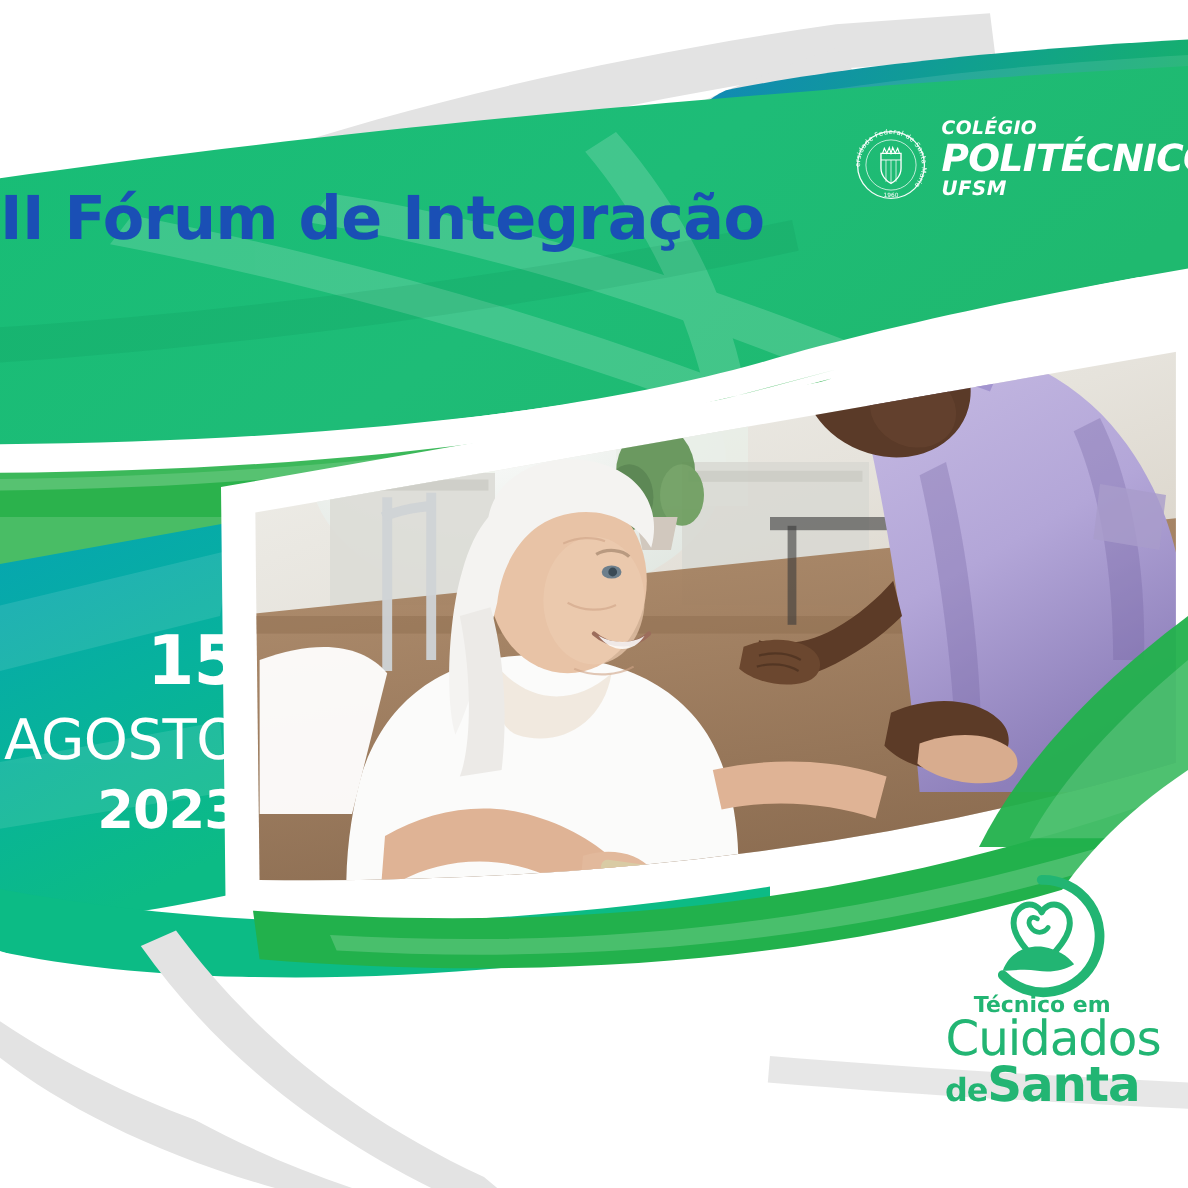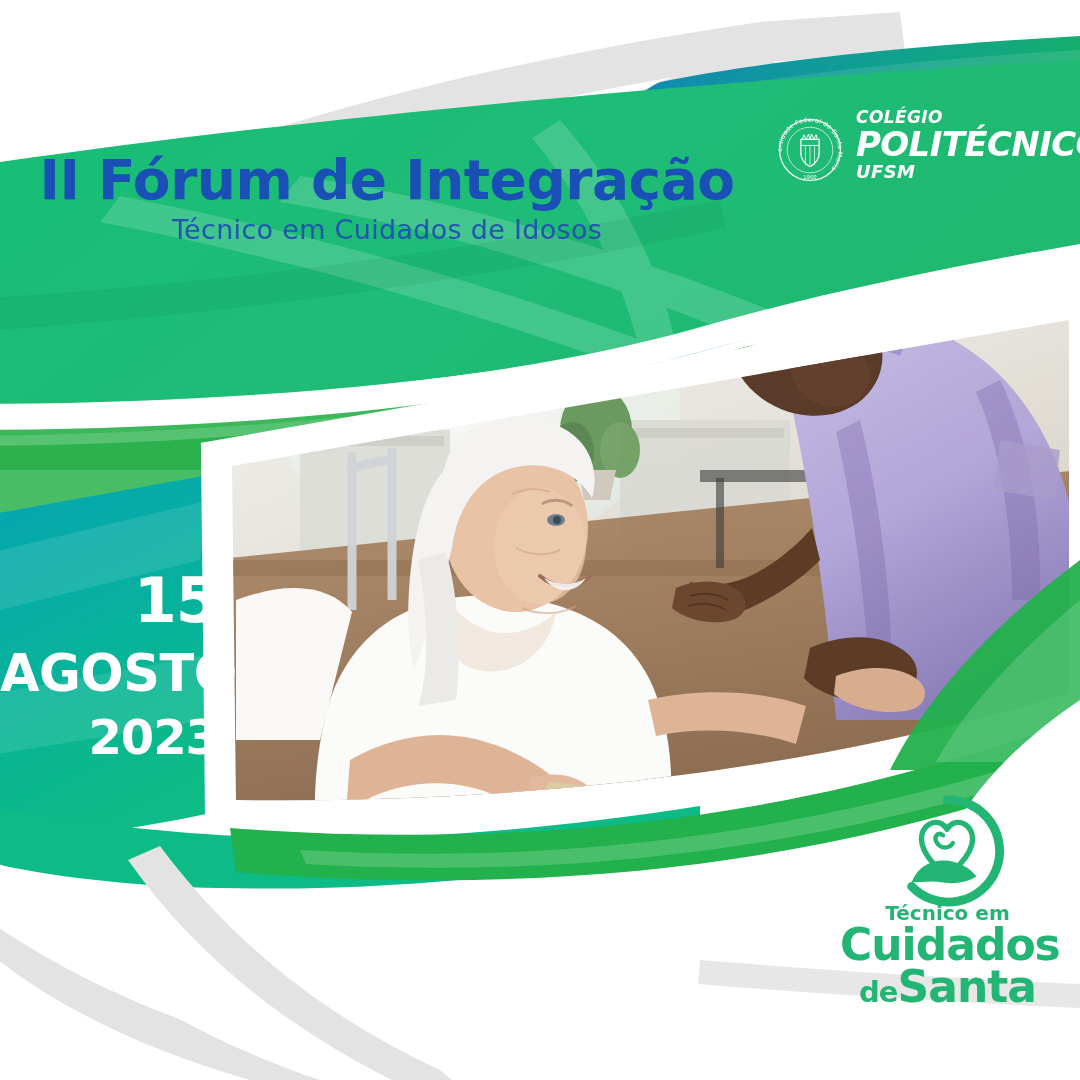--- a/index.html
+++ b/index.html
@@ -1,57 +1,57 @@
 <!DOCTYPE html>
 <html><head>
 <meta charset="utf-8">
 <style>
   html,body{margin:0;padding:0;background:#fff;}
   body{width:1080px;height:1080px;overflow:hidden;font-family:"Liberation Sans",sans-serif;}
   #poster{position:relative;width:1080px;height:1080px;background:#ffffff;overflow:hidden;}
   #artboard{position:absolute;inset:0;width:1080px;height:1080px;}
 
   
-  #title-wrap{position:absolute;left:0;top:148px;width:750px;text-align:center;margin-left:12px;}
+  #title-wrap{position:absolute;left:0;top:166px;width:750px;text-align:left;}
   #title-line1,#title-line2{
     display:block;color:#1a4fb5;font-weight:700;font-size:55px;
     letter-spacing:-0.5px;line-height:64px;
     font-family:"DejaVu Sans","Liberation Sans",sans-serif;
   }
   #title-sub{
     display:block;color:#2255b0;font-weight:400;font-size:27px;
     line-height:34px;margin-top:1px;letter-spacing:0.3px;
     font-family:"DejaVu Sans","Liberation Sans",sans-serif;
   }
 
   
   #date-wrap{position:absolute;left:0;top:556px;width:218px;text-align:right;}
   #date-day{display:block;color:#fff;font-weight:700;font-size:62px;line-height:90px;
     letter-spacing:-1px;font-family:"DejaVu Sans","Liberation Sans",sans-serif;}
-  #date-month{display:block;color:#fff;font-weight:700;font-size:51px;line-height:56px;
+  #date-month{display:block;color:#fff;font-weight:400;font-size:51px;line-height:56px;
     letter-spacing:-0.5px;font-family:"DejaVu Sans","Liberation Sans",sans-serif;}
   #date-year{display:block;color:#fff;font-weight:700;font-size:48px;line-height:70px;
     letter-spacing:-1px;font-family:"DejaVu Sans","Liberation Sans",sans-serif;}
 
   
   #inst-logo{position:absolute;left:772px;top:110px;width:270px;height:80px;}
   #crest{position:absolute;left:0;top:2px;width:76px;height:76px;}
   #inst-text{position:absolute;left:84px;top:-2px;color:#ffffff;
     font-family:"DejaVu Sans","Liberation Sans",sans-serif;font-style:italic;}
   #inst-l1{display:block;font-size:17px;font-weight:700;line-height:19px;letter-spacing:0.4px;}
   #inst-l2{display:block;font-size:34px;font-weight:700;line-height:35px;letter-spacing:-0.6px;}
   #inst-l3{display:block;font-size:18px;font-weight:700;line-height:20px;letter-spacing:0.4px;}
 
   
   #course-logo{position:absolute;left:840px;top:792px;width:215px;height:200px;}
   #course-mark{position:absolute;left:48px;top:0;width:118px;height:118px;}
   #course-text{position:absolute;left:0;top:110px;width:215px;text-align:center;
     font-family:"DejaVu Sans","Liberation Sans",sans-serif;}
   #course-l1{display:block;color:#22b573;font-size:20px;font-weight:700;line-height:22px;}
-  #course-l2{display:block;color:#22b573;font-size:44px;font-weight:700;line-height:42px;letter-spacing:-1px;}
+  #course-l2{display:block;color:#22b573;font-size:44px;font-weight:400;line-height:42px;letter-spacing:-1px;text-align:right;}
   #course-l3{display:block;color:#22b573;font-size:44px;font-weight:700;line-height:42px;letter-spacing:-1px;}
   #course-l3 .small{font-size:29px;}
 </style>
 </head>
 <body>
 
 <div id="poster">
 
   <svg id="artboard" viewBox="0 0 1080 1080">
     <defs>
@@ -262,21 +262,20 @@
       <path d="M -40,850 C 120,912 360,956 700,978 L 1080,992 L 1080,1080 L -40,1080 Z" fill="#ffffff"></path>
       <path d="M -40,900 C 60,976 180,1030 330,1062 L 340,1080 L 250,1080 C 110,1040 10,980 -46,920 Z" fill="#e3e3e3"></path>
       <path d="M 30,880 C 120,966 230,1028 370,1070 L 380,1080 L 320,1080 C 190,1036 90,972 10,896 Z" fill="#ffffff"></path>
       <path d="M 160,846 C 230,940 320,1014 440,1070 L 452,1080 L 392,1080 C 276,1022 190,948 128,860 Z" fill="#e3e3e3"></path>
       <path d="M 700,960 C 820,970 950,978 1080,984 L 1080,1008 C 948,1002 818,994 698,984 Z" fill="#e3e3e3" opacity="0.85"></path>
     </g>
   </svg>
 
   <div id="title-wrap">
     <span id="title-line1">II Fórum de Integração</span>
-    <span id="title-sub">Técnico em Cuidados de Idosos</span>
   </div>
 
   <div id="date-wrap">
     <span id="date-day">15</span>
     <span id="date-month">AGOSTO</span>
     <span id="date-year">2023</span>
   </div>
 
   <div id="inst-logo">
     <svg id="crest" viewBox="0 0 100 100">

